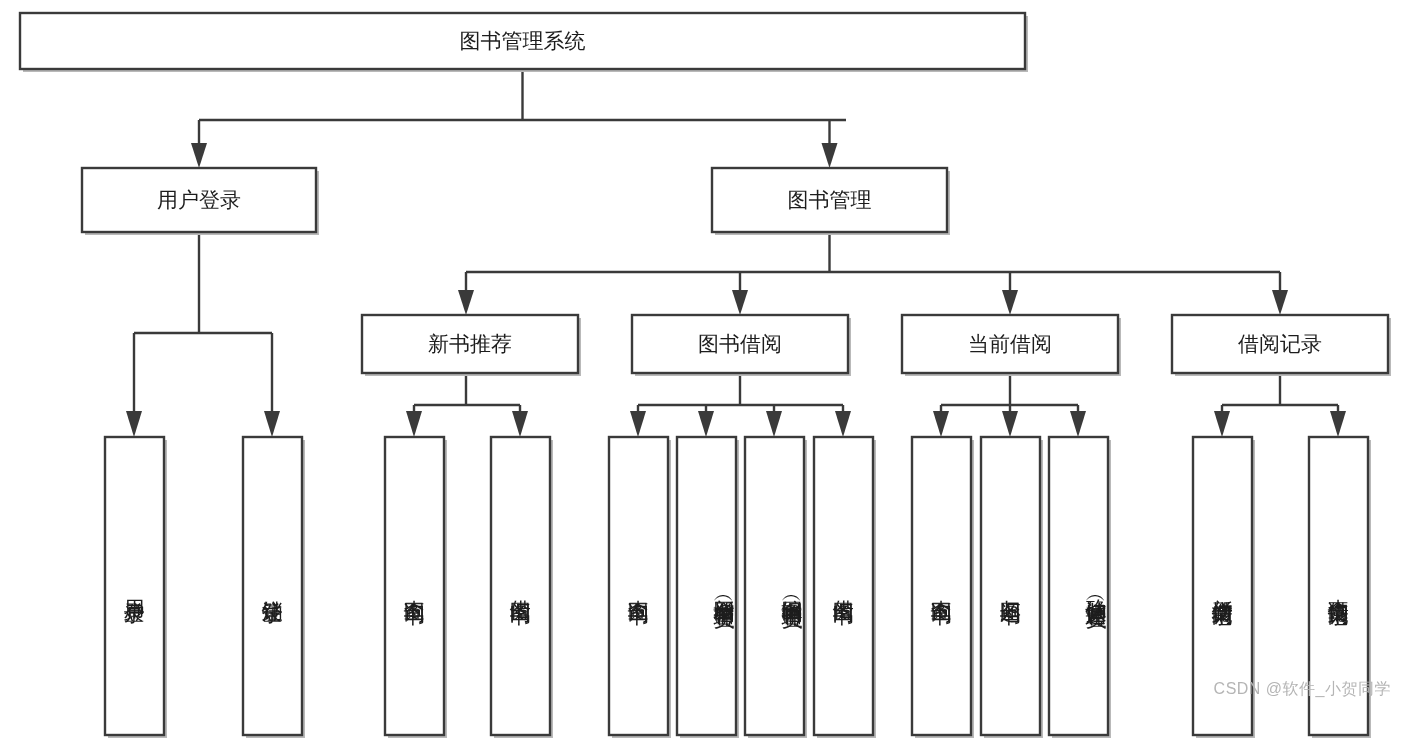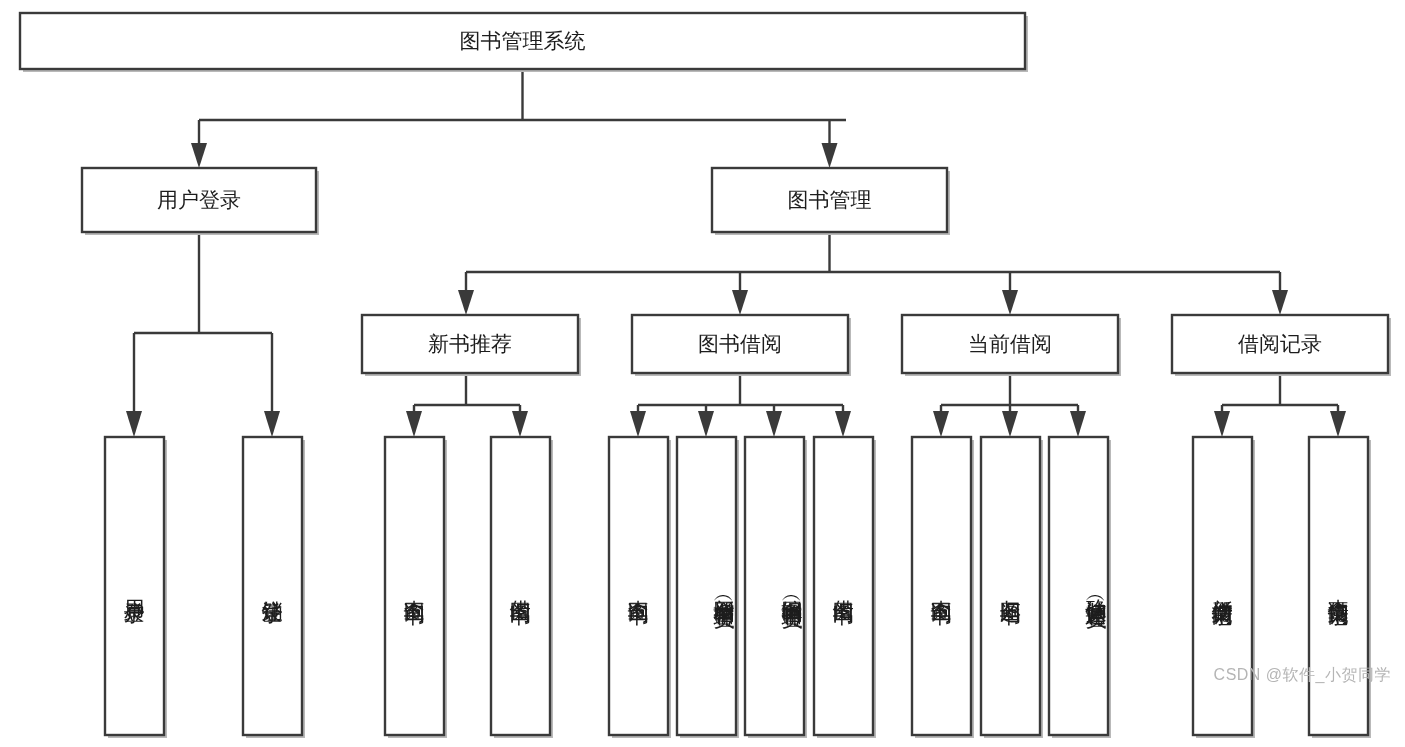--- a/index.html
+++ b/index.html
@@ -66,21 +66,21 @@
     justify-content: center;
     white-space: nowrap;
     pointer-events: none;
   }
   .leaf-label.centered {
     align-items: center;
   }
   .watermark {
     position: absolute;
     right: 14px;
-    bottom: 14px;
+    bottom: 0;
     font-family: "Liberation Sans", sans-serif;
     font-size: 16px;
     color: #b5b5b5;
     letter-spacing: 0.5px;
     white-space: nowrap;
   }
 </style>
 </head>
 <body>
 

